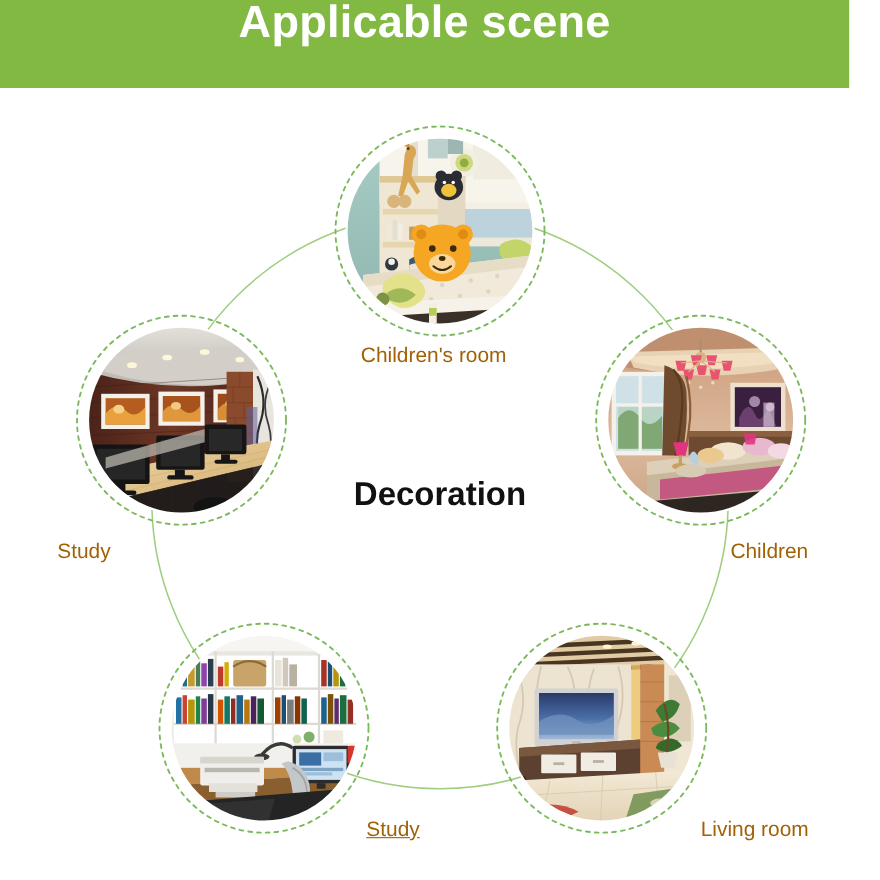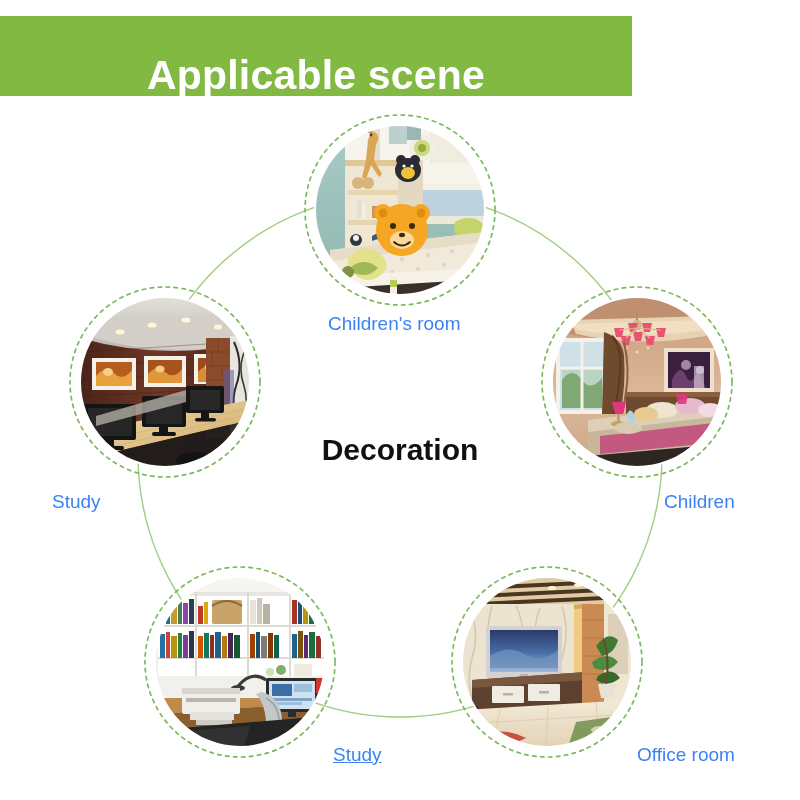--- a/index.html
+++ b/index.html
@@ -12,25 +12,25 @@
     overflow: hidden;
   }
   #page {
     position: relative;
     width: 800px; height: 800px;
     background: #ffffff;
   }
   
   #banner {
     position: absolute;
-    left: 0; top: 16px;
-    width: 632px; height: 80px;
+    left: 0; top: 0;
+    width: 772px; height: 80px;
     background: #82b942;
     display: flex;
-    align-items: flex-end;
+    align-items: flex-start;
     justify-content: center;
   }
   #banner-title {
     color: #ffffff;
     font-size: 41px;
     font-weight: 700;
     letter-spacing: 0.2px;
     line-height: 1;
     font-family: "Liberation Sans", sans-serif;
   }
@@ -57,21 +57,21 @@
     font-weight: 700;
     color: #111111;
     line-height: 1;
     pointer-events: none;
     font-family: "Liberation Sans", sans-serif;
   }
   
   .node-caption {
     position: absolute;
     font-size: 19px;
-    color: #3b82f6;
+    color: #a16207;
     line-height: 1;
     white-space: nowrap;
     font-family: "Liberation Sans", sans-serif;
   }
   #cap-children { left: 328px; top: 234px; }
   #cap-bedroom  { left: 664px; top: 412px; }
   #cap-office   { left: 52px;  top: 412px; }
   #cap-study    { left: 333px; top: 665px; text-decoration: underline; }
   #cap-living   { left: 637px; top: 665px; }
 </style>
@@ -595,18 +595,18 @@
         <circle cx="547" cy="582" r="85" fill="none" stroke="#ffffff" stroke-width="2"></circle>
         <circle cx="547" cy="582" r="95" fill="none" stroke="#7cb85c" stroke-width="1.7" stroke-dasharray="3.5 4.5" stroke-linecap="round"></circle>
       </g>
 
     </svg>
 
     <div id="center-label">Decoration</div>
 
     <div class="node-caption" id="cap-children">Children's room</div>
     <div class="node-caption" id="cap-bedroom">Children</div>
-    <div class="node-caption" id="cap-living">Office room</div>
+    <div class="node-caption" id="cap-living">Living room</div>
     <div class="node-caption" id="cap-study">Study</div>
     <div class="node-caption" id="cap-office">Study</div>
 
   </div>
 </div>
 
 </body></html>

